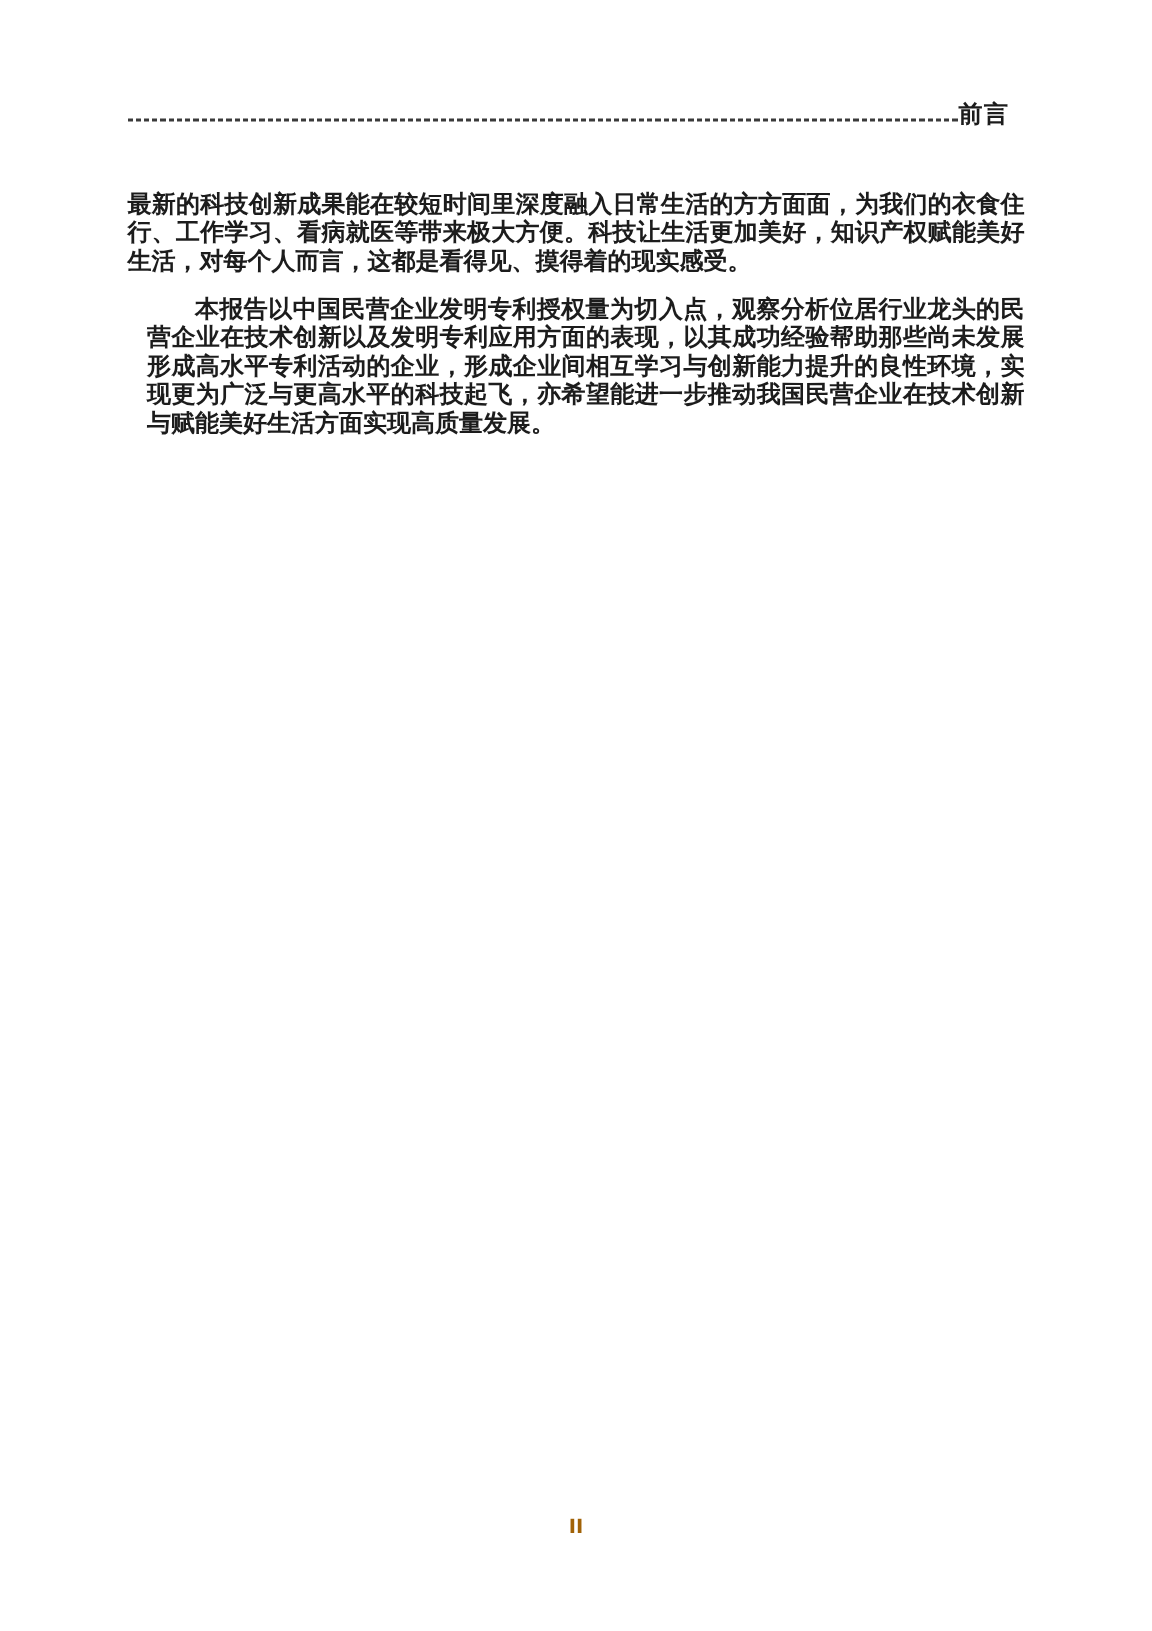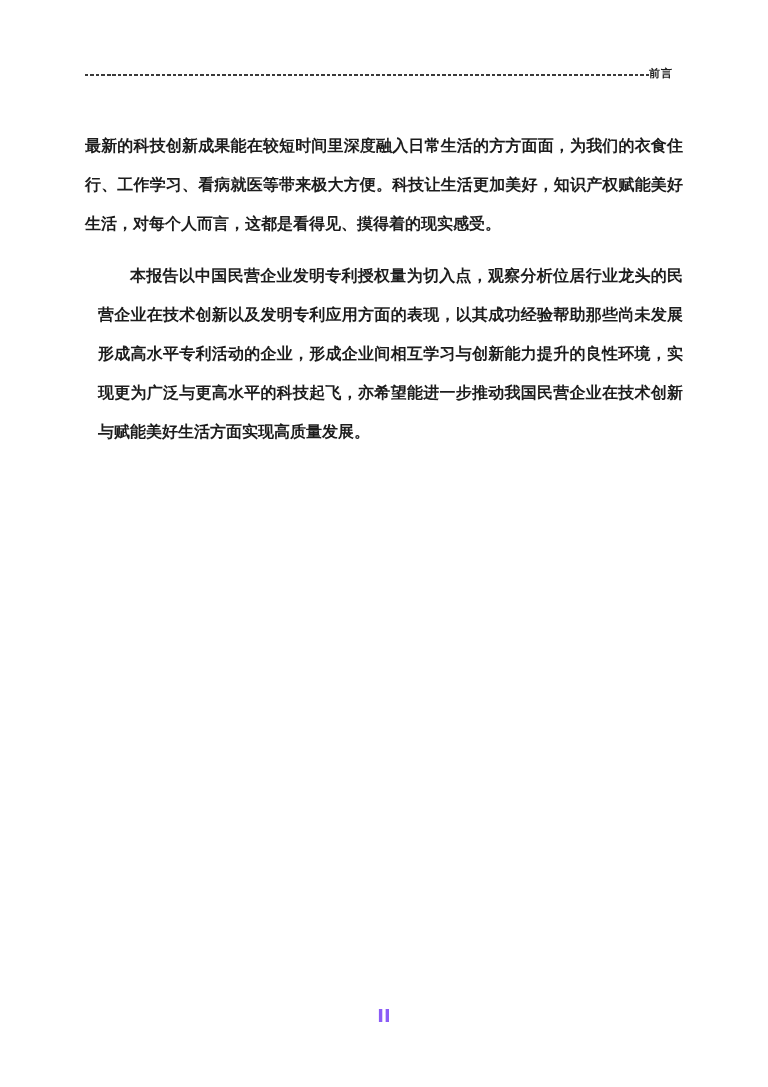--- a/index.html
+++ b/index.html
@@ -29,34 +29,34 @@
     height: 2px;
     margin-bottom: 3px;
     background-image: repeating-linear-gradient(
       to right,
       #3a3a3a 0px, #3a3a3a 3.5px,
       transparent 3.5px, transparent 5.5px
     );
   }
   .header-title {
     flex: 0 0 auto;
-    font-size: 11px;
+    font-size: 16px;
     font-weight: 600;
     line-height: 1;
     letter-spacing: 1px;
     color: #1c1c1c;
     white-space: nowrap;
   }
   .doc-body {
     position: absolute;
     top: 126px;
     left: 85px;
     width: 598px;
     font-size: 16px;
-    line-height: 39px;
+    line-height: 19px;
     font-weight: 600;
     text-align: justify;
     text-justify: inter-character;
     color: #1c1c1c;
   }
   .para {
     margin: 0 0 13px 0;
   }
   .para.indent {
     text-indent: 2em;
@@ -64,23 +64,23 @@
     margin-left: 13px;
   }
   .footer {
     position: absolute;
     top: 1007px;
     left: 0;
     width: 100%;
     text-align: center;
   }
   .page-number {
-    font-size: 18px;
+    font-size: 13px;
     font-weight: 600;
-    color: #8b5cf6;
+    color: #a16207;
     line-height: 1;
   }
 </style>
 </head>
 <body>
 
 <div class="page">
 
   <div class="header">
     <div class="leader"></div>

